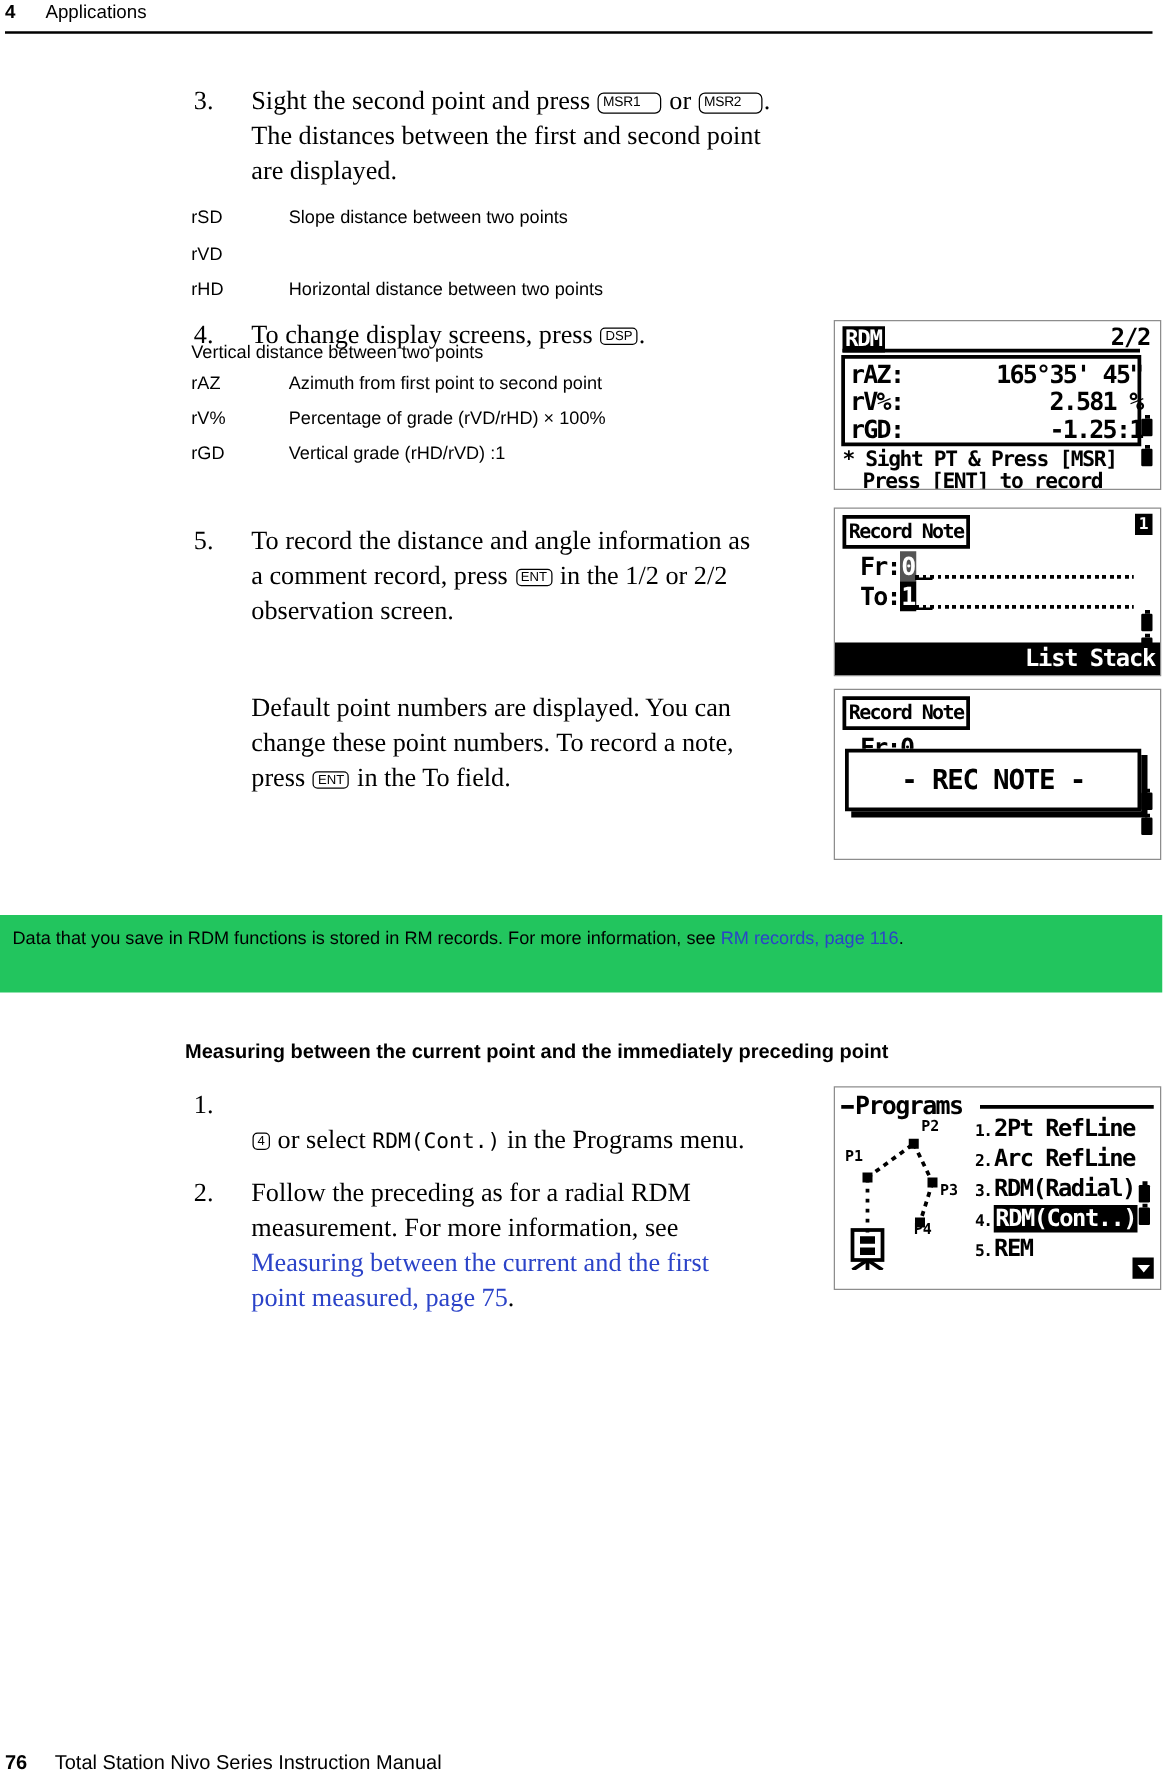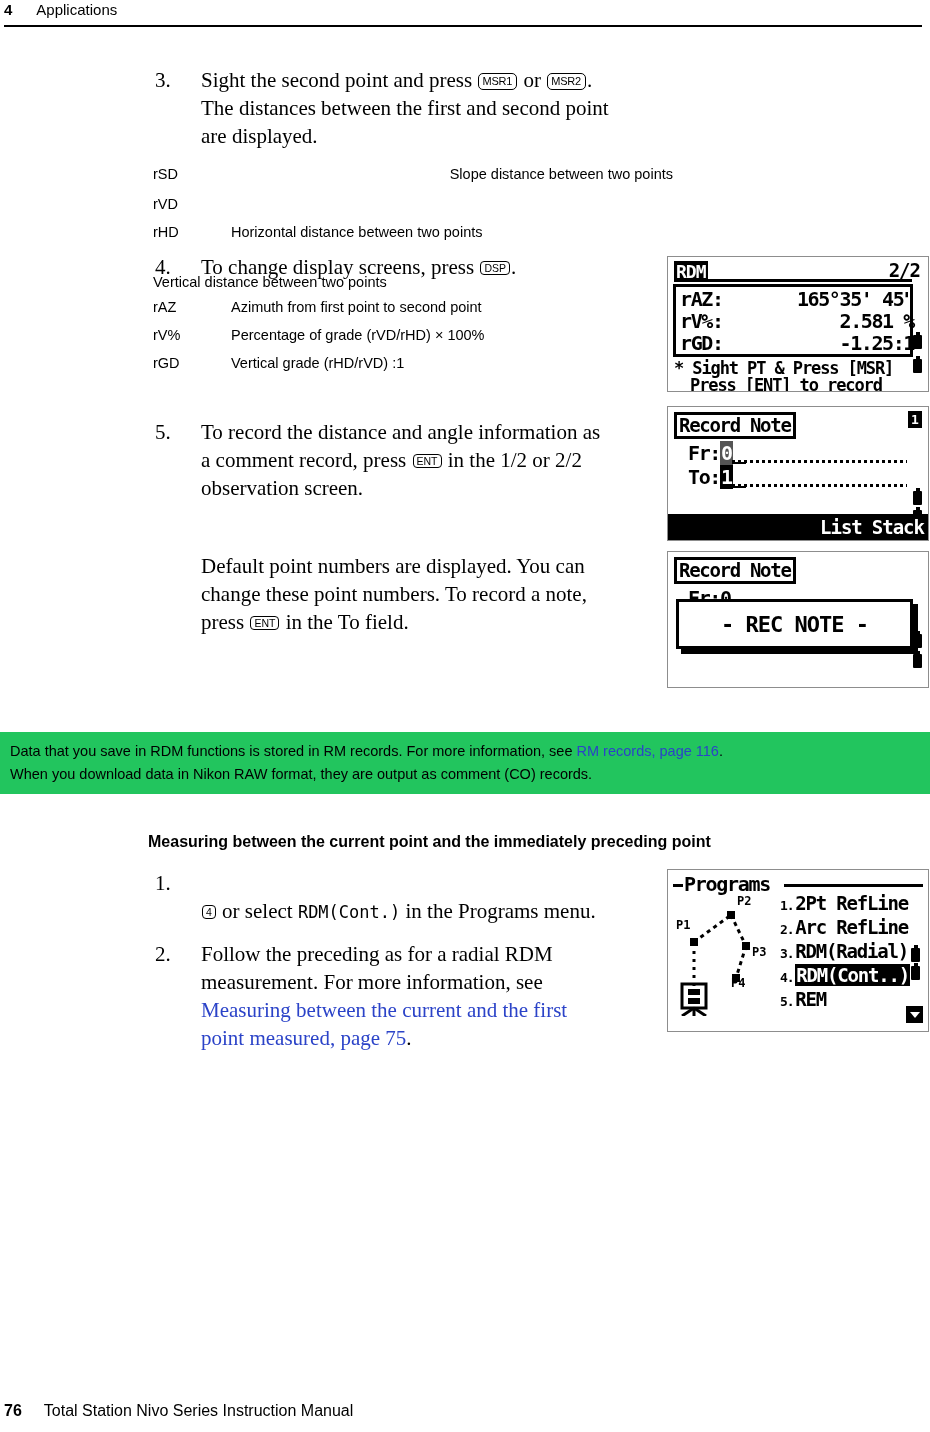--- a/index.html
+++ b/index.html
@@ -70,21 +70,21 @@
   .def-desc { }
 
   
   .key {
     display: inline-block;
     font-family: "Liberation Sans", sans-serif;
     font-size: 11px;
     line-height: 13px;
     border: 1px solid #000;
     border-radius: 5px;
-    padding: 1px 4px 1px 3px;
+    padding: 1px 16px 1px 3px;
     vertical-align: 2px;
     margin: 0 1px;
     letter-spacing: -0.2px;
     text-align: right;
   }
   .key-sm {
     display: inline-block;
     font-family: "Liberation Sans", sans-serif;
     font-size: 10.5px;
     line-height: 12px;
@@ -197,21 +197,21 @@
   }
   .batt:after {
     content: ""; position: absolute;
     left: 2.5px; top: -3px; width: 4px; height: 3px;
     background: #000;
   }
 
   
   .rn-title {
     position: absolute; left: 6px; top: 5px;
-    font-size: 19px; font-weight: bold; letter-spacing: -1.3px;
+    font-size: 16px; font-weight: bold; letter-spacing: -1.3px;
     border: 3px solid #000;
     padding: 0 2px 1px 2px;
     line-height: 20px;
     white-space: nowrap;
   }
   .rn-fieldlabel {
     position: absolute;
     font-size: 20px; font-weight: bold; letter-spacing: -1.4px;
     white-space: nowrap;
   }
@@ -299,21 +299,21 @@
   <div class="step-body">
     <span>Sight the second point and press</span>
     <span class="key">MSR1</span>
     <span>or</span>
     <span class="key">MSR2</span><span>.</span><br>
     <span>The distances between the first and second point</span><br>
     <span>are displayed.</span>
   </div>
 </div>
 
-<div class="defrow" style="left:153px; top:163px; width:520px;justify-content:space-between;">
+<div class="defrow" style="left:153px; top:163px; width:520px;">
   <div class="def-term">rSD</div>
   <div class="def-desc">Slope distance between two points</div>
 </div>
 <div class="defrow" style="left:153px; top:193px; width:520px;flex-direction:column;">
   <div class="def-term">rVD</div>
   <div class="def-desc">Vertical distance between two points</div>
 </div>
 <div class="defrow" style="left:153px; top:221px; width:520px;">
   <div class="def-term">rHD</div>
   <div class="def-desc">Horizontal distance between two points</div>
@@ -422,21 +422,20 @@
     <span>- REC NOTE -</span>
   </div>
 
   <div class="batt" style="right:6px; top:82px;"></div>
   <div class="batt" style="right:6px; top:102px;"></div>
 </div>
 
 <div class="note-band" style="top:732px; height:62px;">
   <span>Data that you save in RDM functions is stored in RM records. For more information, see</span>
   <span class="xref">RM records, page 116</span><span>.</span><br>
-  <span>When you download data in Nikon RAW format, they are output as comment (CO) records.</span>
 </div>
 
 <div class="subhead" style="left:148px; top:831px; width:760px;">Measuring between the current point and the immediately preceding point</div>
 
 <div class="step" style="left:155px; top:869px; width:510px;">
   <div class="step-num">1.</div>
   <div class="step-body">
     <br>
     <span class="key-sm">4</span>
     <span>or select</span>

